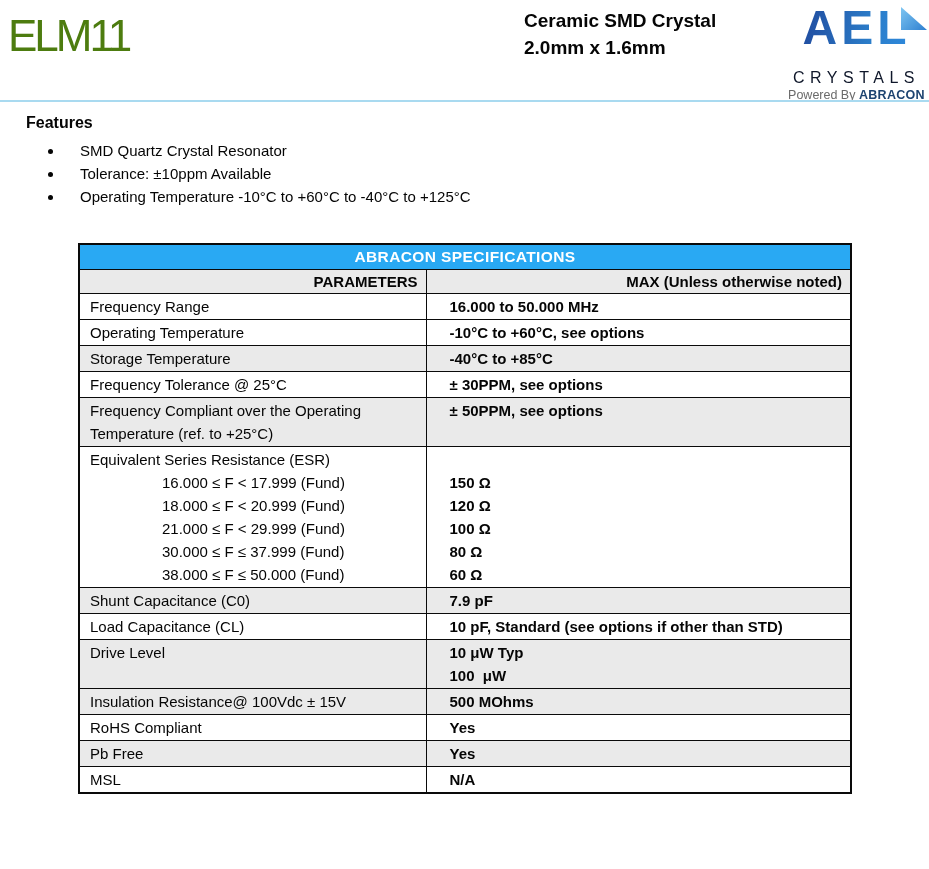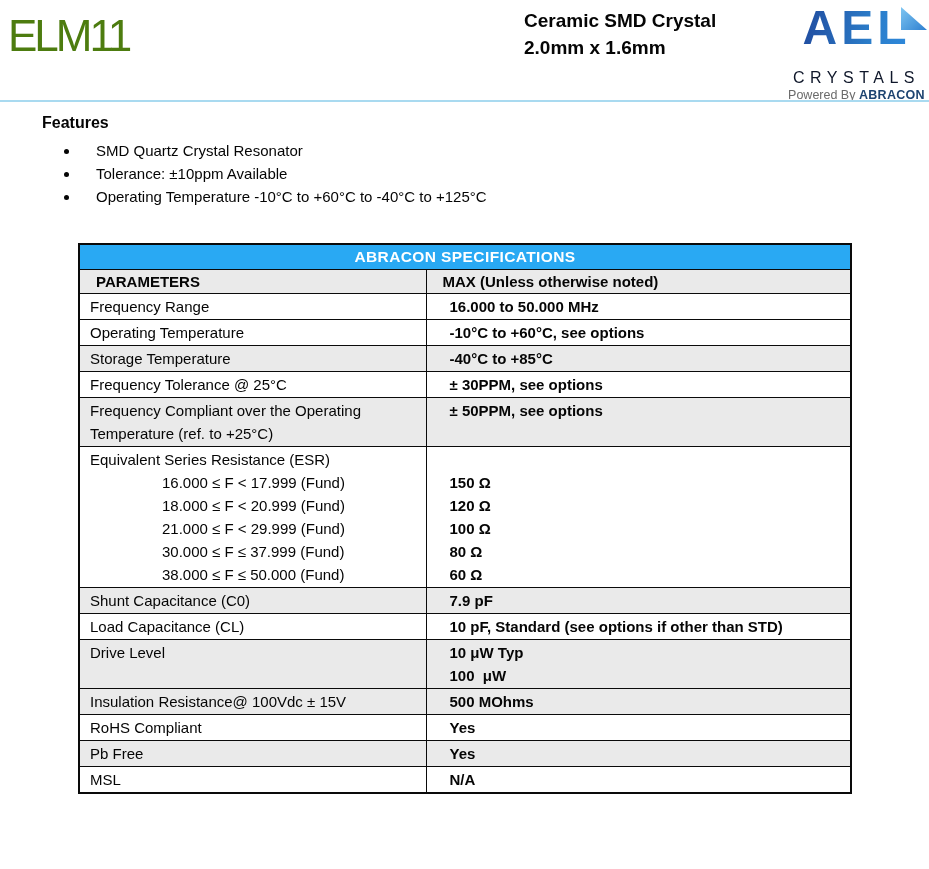--- a/index.html
+++ b/index.html
@@ -44,21 +44,21 @@
     margin-top: 1px; font-size: 12.5px; text-align: center; white-space: nowrap;
     color: var(--powered-gray, #6a6a6a);
   }
   .powered b { color: var(--abracon-navy, #1d4370); font-weight: 700; letter-spacing: 0.3px; }
   .header-rule {
     position: absolute; left: 0; top: 100px; width: 929px; height: 2px;
     background: var(--header-rule, #a9daf0);
   }
 
   
-  .features { position: absolute; left: 42px; top: 114px; }
+  .features { position: absolute; left: 26px; top: 114px; }
   .features-title { font-size: 16px; font-weight: 700; color: #050505; }
   .features-list { margin: 7px 0 0 38px; padding: 0; }
   .features-list li {
     font-size: 15px; line-height: 23px; padding-left: 16px; color: #050505;
     list-style-type: disc; list-style-position: outside;
   }
 
   
   .spec-table {
     position: absolute; left: 78px; top: 243px; width: 772px;
@@ -69,21 +69,21 @@
   .spec-table col.c-value { width: 425px; }
   .spec-table td, .spec-table th { border: 1.5px solid #0a0a0a; vertical-align: top; }
   .spec-table { border: 2px solid #0a0a0a; }
   .table-title th {
     background: var(--accent-blue, #29a9f3); color: #ffffff;
     font-size: 15.5px; font-weight: 700; letter-spacing: 0.4px;
     text-align: center; padding: 2px 0; line-height: 20px;
   }
   .col-headers th {
     background: var(--row-shade, #eaeaea); font-weight: 700;
-    text-align: left; padding: 1px 16px; line-height: 21px; font-size: 15px;
+    text-align: right; padding: 1px 8px; line-height: 21px; font-size: 15px;
   }
   .spec-table tbody td { padding: 1px 23px; }
   .spec-table tbody td.param-cell { padding-left: 10px; }
   .spec-table tbody tr.shaded { background: var(--row-shade, #eaeaea); }
   .spec-table .line { line-height: 23px; white-space: pre; }
   .spec-table .line.indent { padding-left: 72px; }
   .spec-table td.value-cell { font-weight: 700; }
 </style>
 </head>
 <body>

